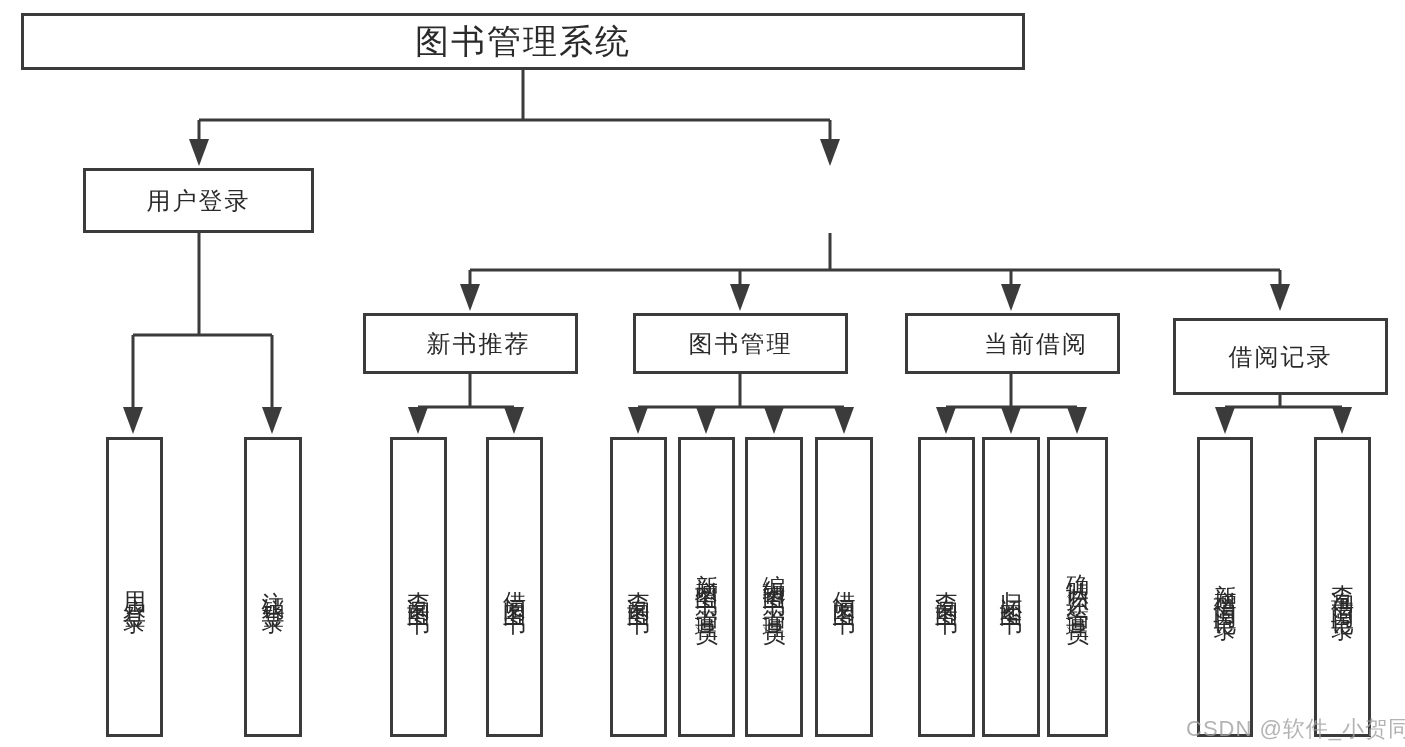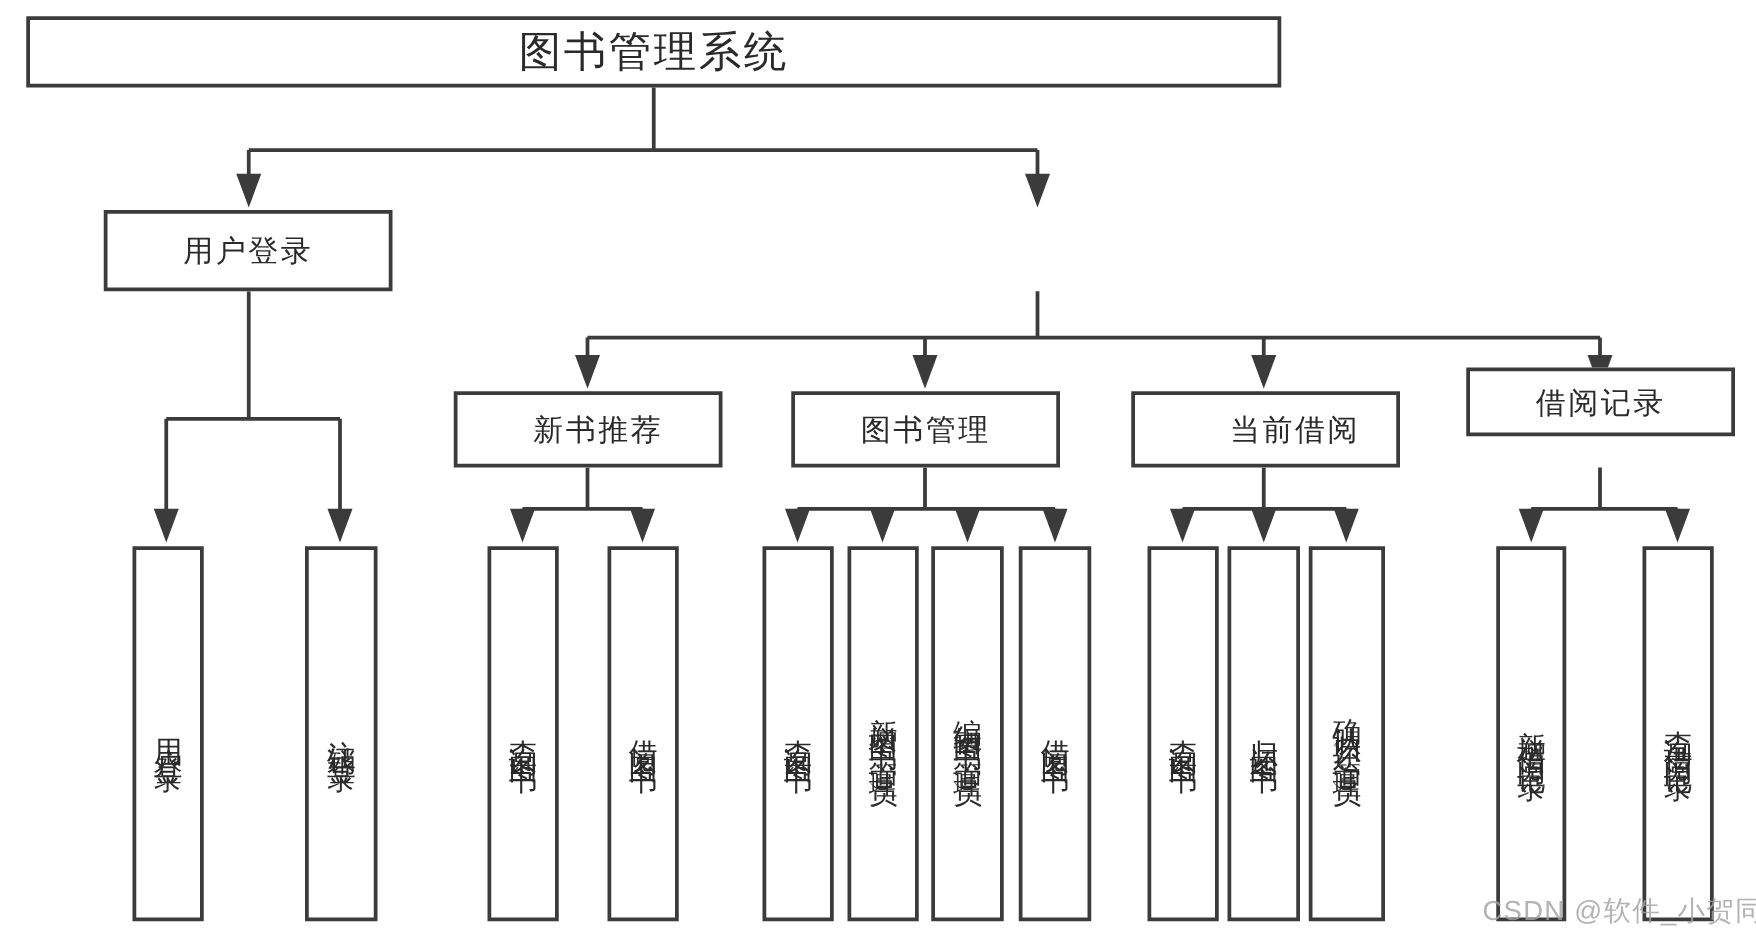--- a/index.html
+++ b/index.html
@@ -85,21 +85,21 @@
     <polygon points="1342,434 1332,407 1352,407" fill="#3b3b3b"></polygon>
   </svg>
 
   <div class="node root-node" style="left:21px; top:13px; width:1004px; height:57px;">图书管理系统</div>
 
   <div class="node h-node" style="left:83px; top:168px; width:231px; height:65px;">用户登录</div>
 
   <div class="node h-node" style="left:363px; top:313px; width:215px; height:61px;padding-left:16px;">新书推荐</div>
   <div class="node h-node" style="left:633px; top:313px; width:215px; height:61px;">图书管理</div>
   <div class="node h-node" style="left:905px; top:313px; width:215px; height:61px;padding-left:47px;">当前借阅</div>
-  <div class="node h-node" style="left:1173px; top:294px; width:215px; height:55px;text-align:right;">借阅记录</div>
+  <div class="node h-node" style="left:1173px; top:318px; width:215px; height:77px;text-align:right;">借阅记录</div>
 
   <div class="node" style="left:106px; top:437px; width:57px; height:300px;">
     <span class="leaf-label">用户登录</span>
   </div>
   <div class="node" style="left:244px; top:437px; width:58px; height:300px;">
     <span class="leaf-label">注销登录</span>
   </div>
 
   <div class="node" style="left:390px; top:437px; width:57px; height:300px;">
     <span class="leaf-label">查询图书</span>

